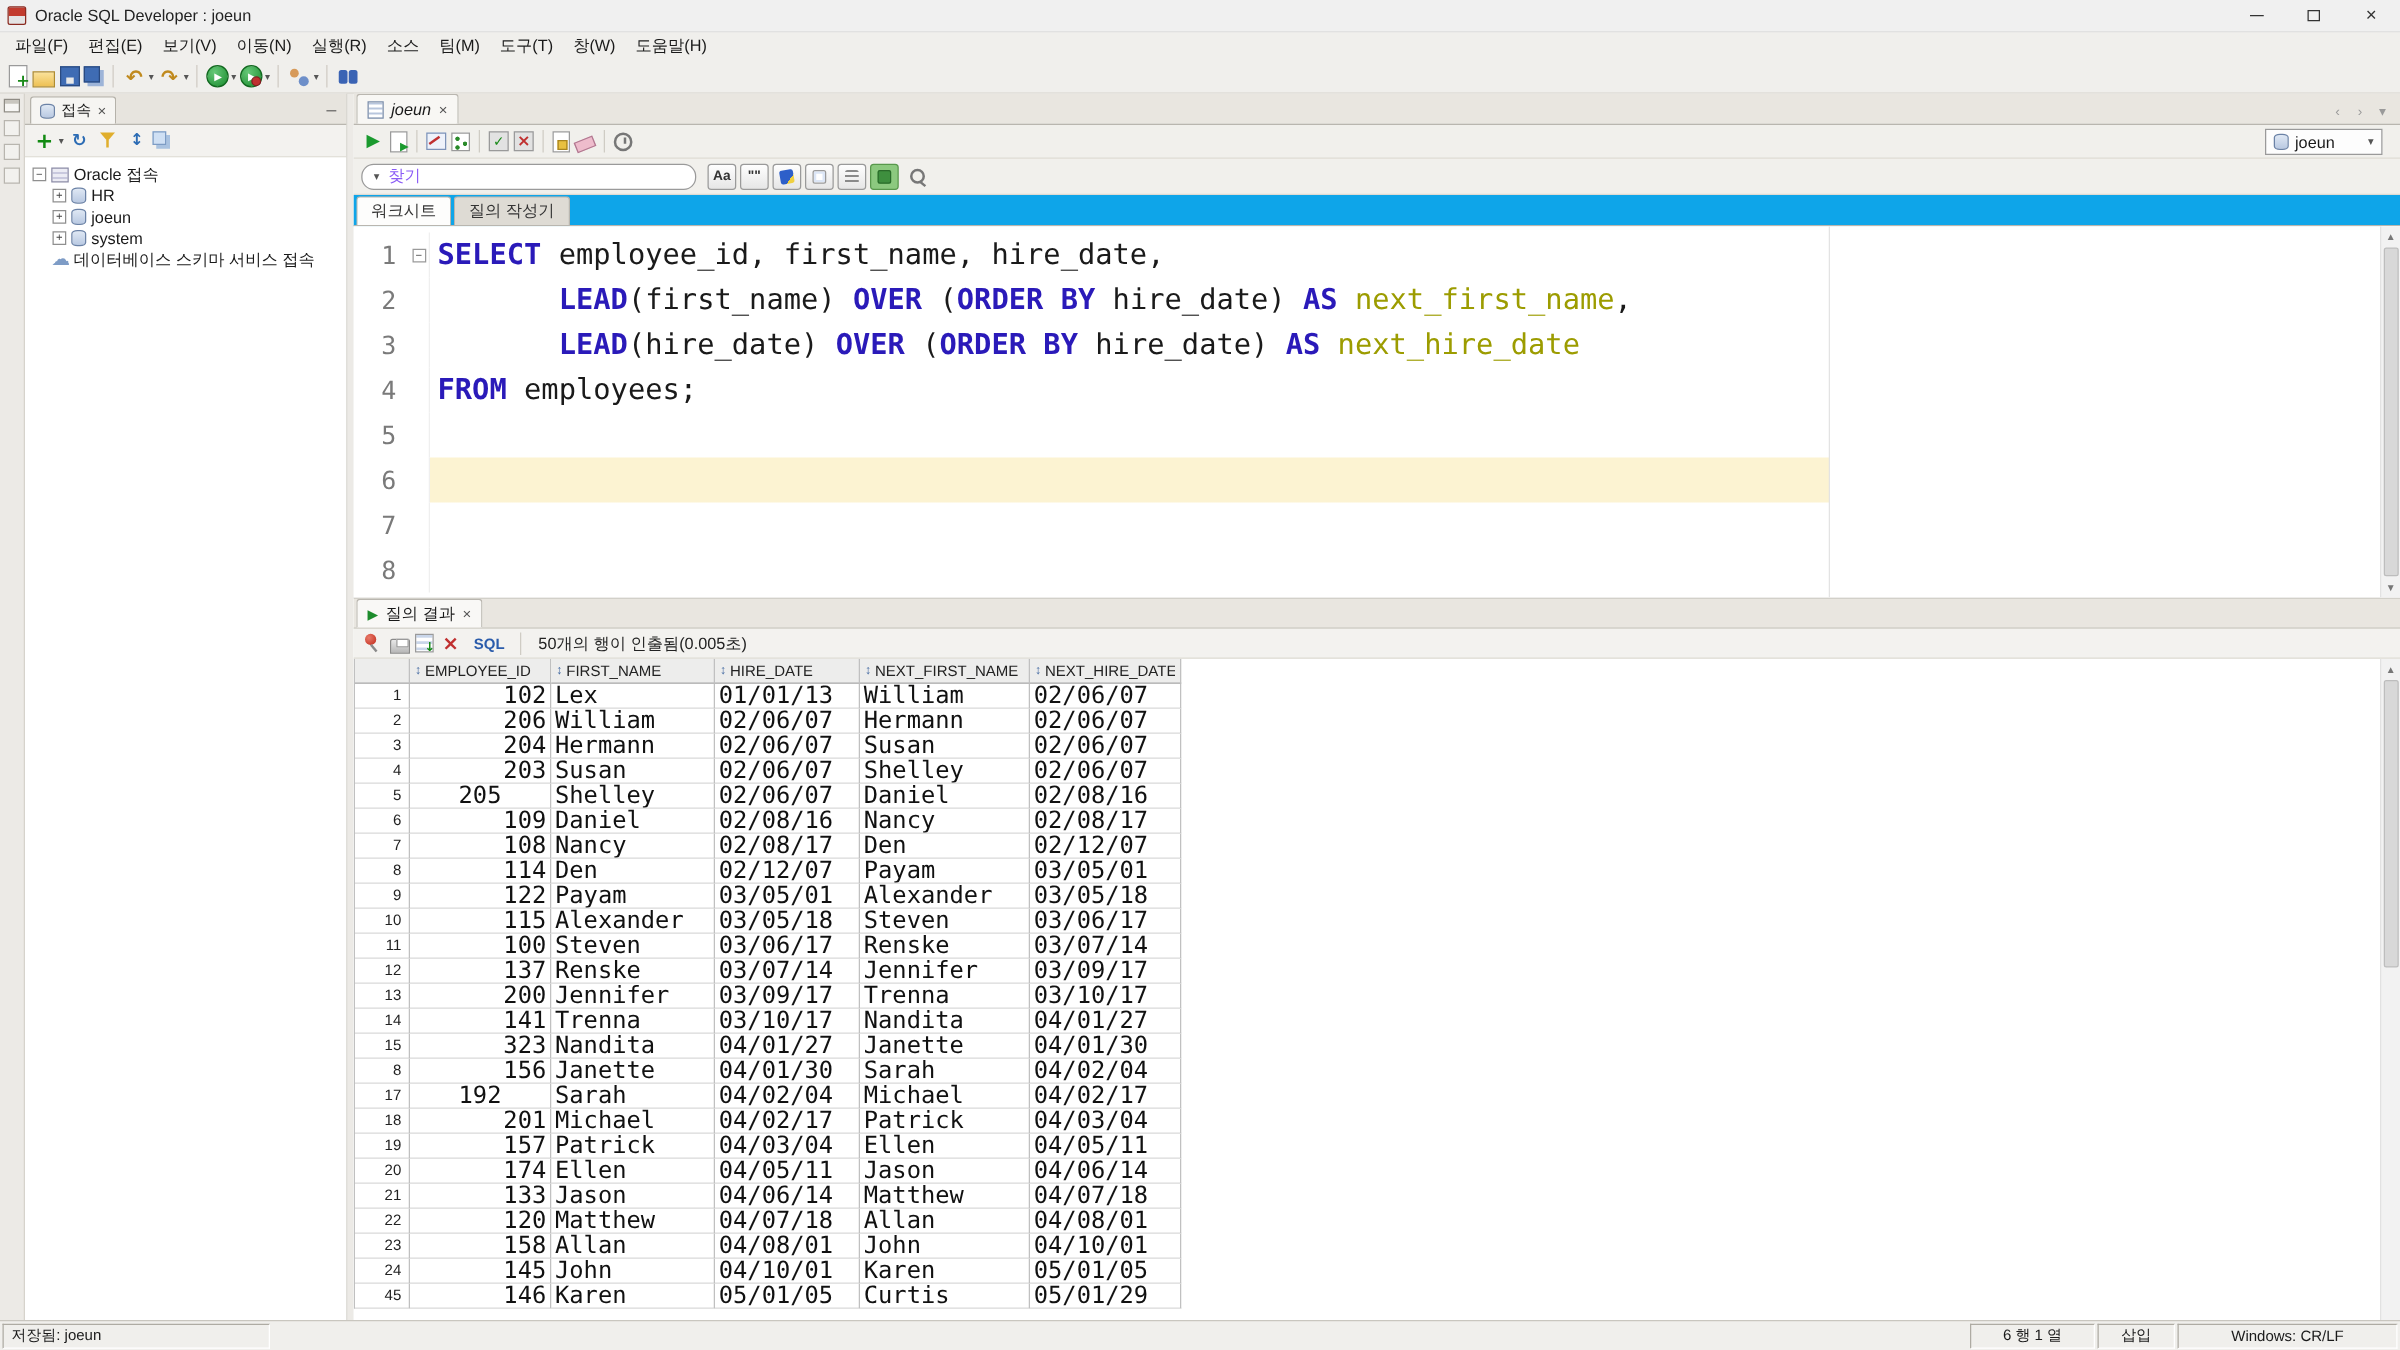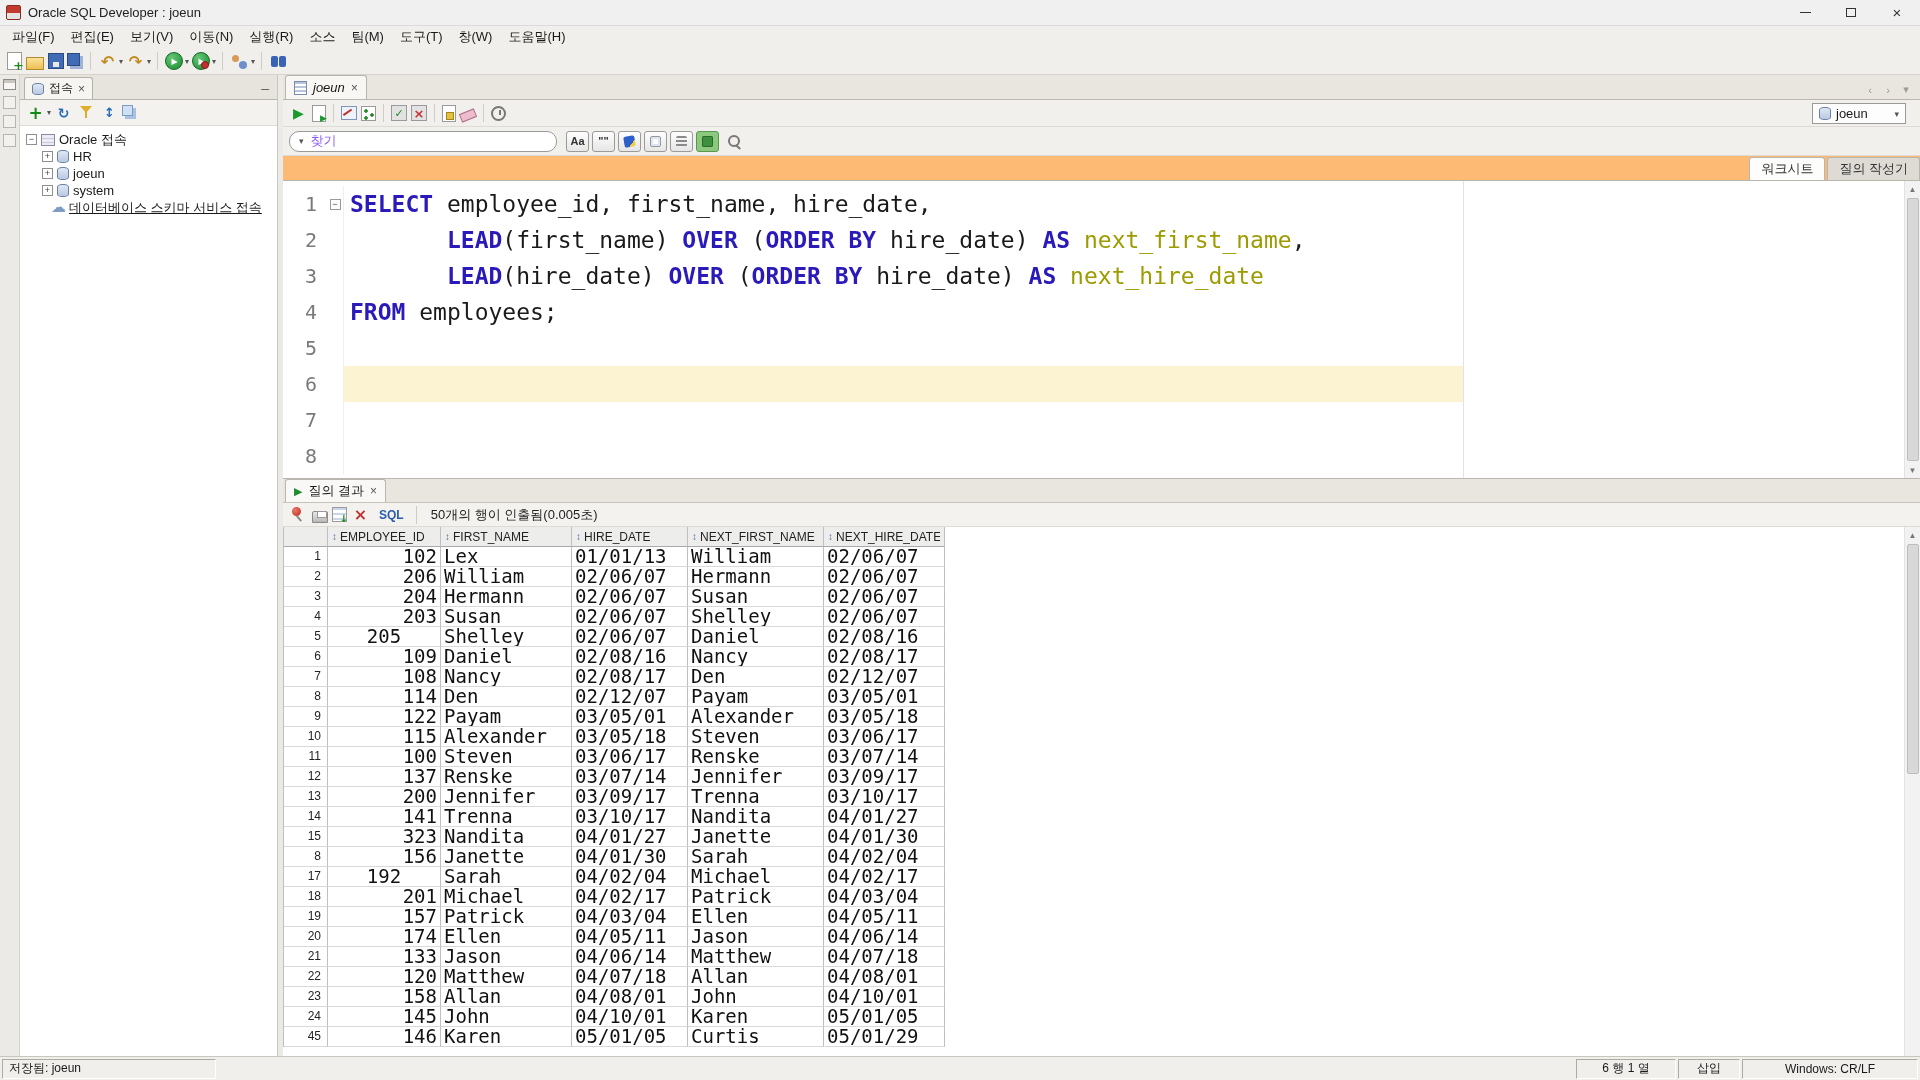--- a/index.html
+++ b/index.html
@@ -113,21 +113,21 @@
 .find-caret{font-size:9px;color:#555;}
 .find-placeholder{color:#8b5cf6;font-size:13px;}
 .find-buttons{display:flex;align-items:center;margin-left:6px;}
 .fbtn{min-width:23px;height:21px;border:1px solid #9a9a9a;background:linear-gradient(#fefefe,#e6e6e6);border-radius:3px;display:flex;align-items:center;justify-content:center;margin-left:3px;font-size:11px;font-weight:bold;color:#333;padding:0 3px;}
 .fbtn.active{background:#8cc97f;border-color:#58984c;}
 .fg{width:11px;height:11px;border-radius:2px;}
 .fg-marker-blue{background:linear-gradient(135deg,#2d5fc9 70%,#f0d040 70%);transform:rotate(-10deg);}
 .fg-marker-star{background:#fff;border:1px solid #999;box-shadow:inset 0 0 0 2px #dce6f6;}
 .fg-lines{background:repeating-linear-gradient(#8a8a8a 0 2px,transparent 2px 4px);}
 .fg-grid-green{background:#3e8f3e;box-shadow:inset 0 0 0 1px #2a6a2a;}
-.wstabs{height:25px;background:#fdba74;border-bottom:1px solid #b9b6af;display:flex;align-items:flex-end;padding-left:2px;gap:2px;flex:0 0 auto;justify-content:flex-end;}
+.wstabs{height:25px;background:#0ea5e9;border-bottom:1px solid #b9b6af;display:flex;align-items:flex-end;padding-left:2px;gap:2px;flex:0 0 auto;}
 .wstab{height:23px;display:flex;align-items:center;padding:0 11px;font-size:13px;border:1px solid #b9b6af;border-bottom:none;border-radius:3px 3px 0 0;background:#dedbd4;color:#333;}
 .wstab.active{background:#fdfdfc;}
 
 
 .code-area{flex:1;position:relative;background:#fff;overflow:hidden;min-height:0;}
 .code-lines{padding-top:5px;}
 .cl{display:flex;height:36px;align-items:center;}
 .ln{flex:0 0 44px;text-align:right;padding-right:10px;font:20px/36px "DejaVu Sans Mono",monospace;color:#7a7a7a;}
 .fold{flex:0 0 16px;display:flex;align-items:center;justify-content:center;}
 .foldbox{width:11px;height:11px;border:1px solid #9a9a9a;background:#fff;font-size:9px;line-height:9px;text-align:center;color:#444;}
@@ -294,21 +294,21 @@
           <div class="tree-row" style="padding-left: 22px;">
             <div class="exp">+</div>
             <div class="ticon t-db"></div>
             <div class="tlabel">joeun</div>
           </div>
           <div class="tree-row" style="padding-left: 22px;">
             <div class="exp">+</div>
             <div class="ticon t-db"></div>
             <div class="tlabel">system</div>
           </div>
-          <div class="tree-row" style="padding-left: 16px; text-decoration: underline;">
+          <div class="tree-row" style="padding-left: 6px;">
             <div class="exp-spacer"></div>
             <div class="ticon t-cloud"></div>
             <div class="tlabel">데이터베이스 스키마 서비스 접속</div>
           </div>
         </div>
     </div>
 
     <div class="splitter"></div>
 
     <div class="rightarea">

